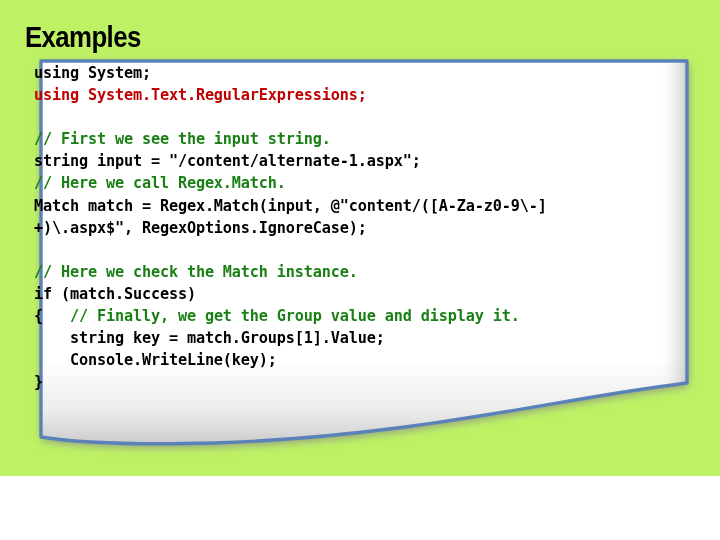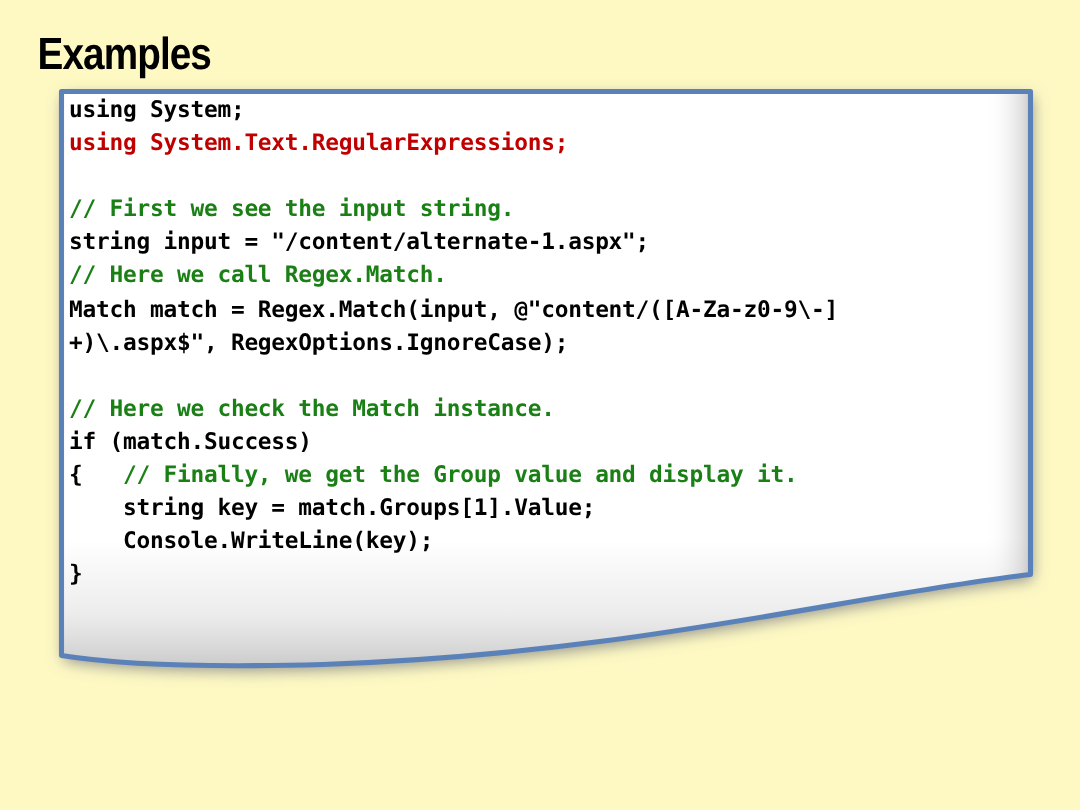--- a/index.html
+++ b/index.html
@@ -4,23 +4,23 @@
 <title>Examples</title>
 <style>
   html, body {
     margin: 0;
     padding: 0;
     background: #ffffff;
   }
   #slide {
     position: relative;
     width: 720px;
-    height: 540px;
+    height: 476px;
     overflow: hidden;
-    background: #fef9c3;
+    background: #bef264;
     font-family: "Liberation Sans", sans-serif;
   }
   #slide-title {
     position: absolute;
     left: 25px;
     top: 21px;
     font-family: "Liberation Sans", sans-serif;
     font-size: 30px;
     font-weight: bold;
     color: #000000;
@@ -37,21 +37,21 @@
     left: 0;
     top: 0;
     width: 720px;
     height: 540px;
     pointer-events: none;
   }
 
   
   #code-body {
     position: absolute;
-    left: 46px;
+    left: 34px;
     top: 62px;
     width: 640px;
     font-family: "DejaVu Sans Mono", "Liberation Mono", monospace;
     font-size: 15.2px;
     font-weight: bold;
     line-height: 22.1px;
     color: #000000;
     white-space: pre;
     letter-spacing: -0.15px;
   }

